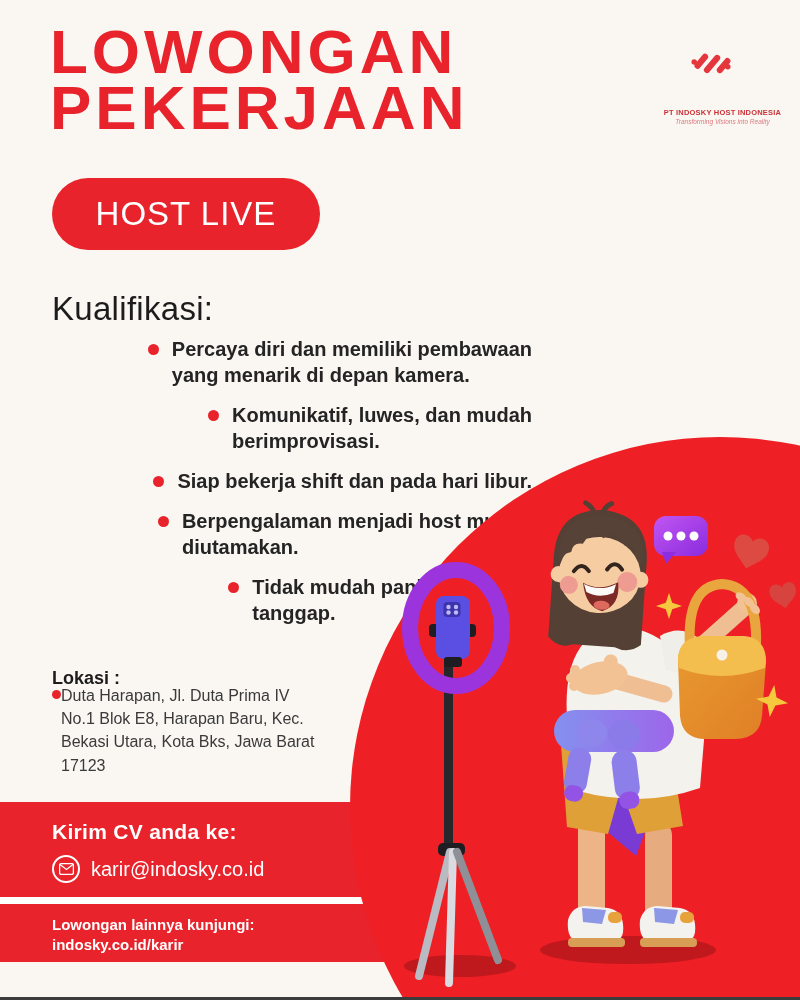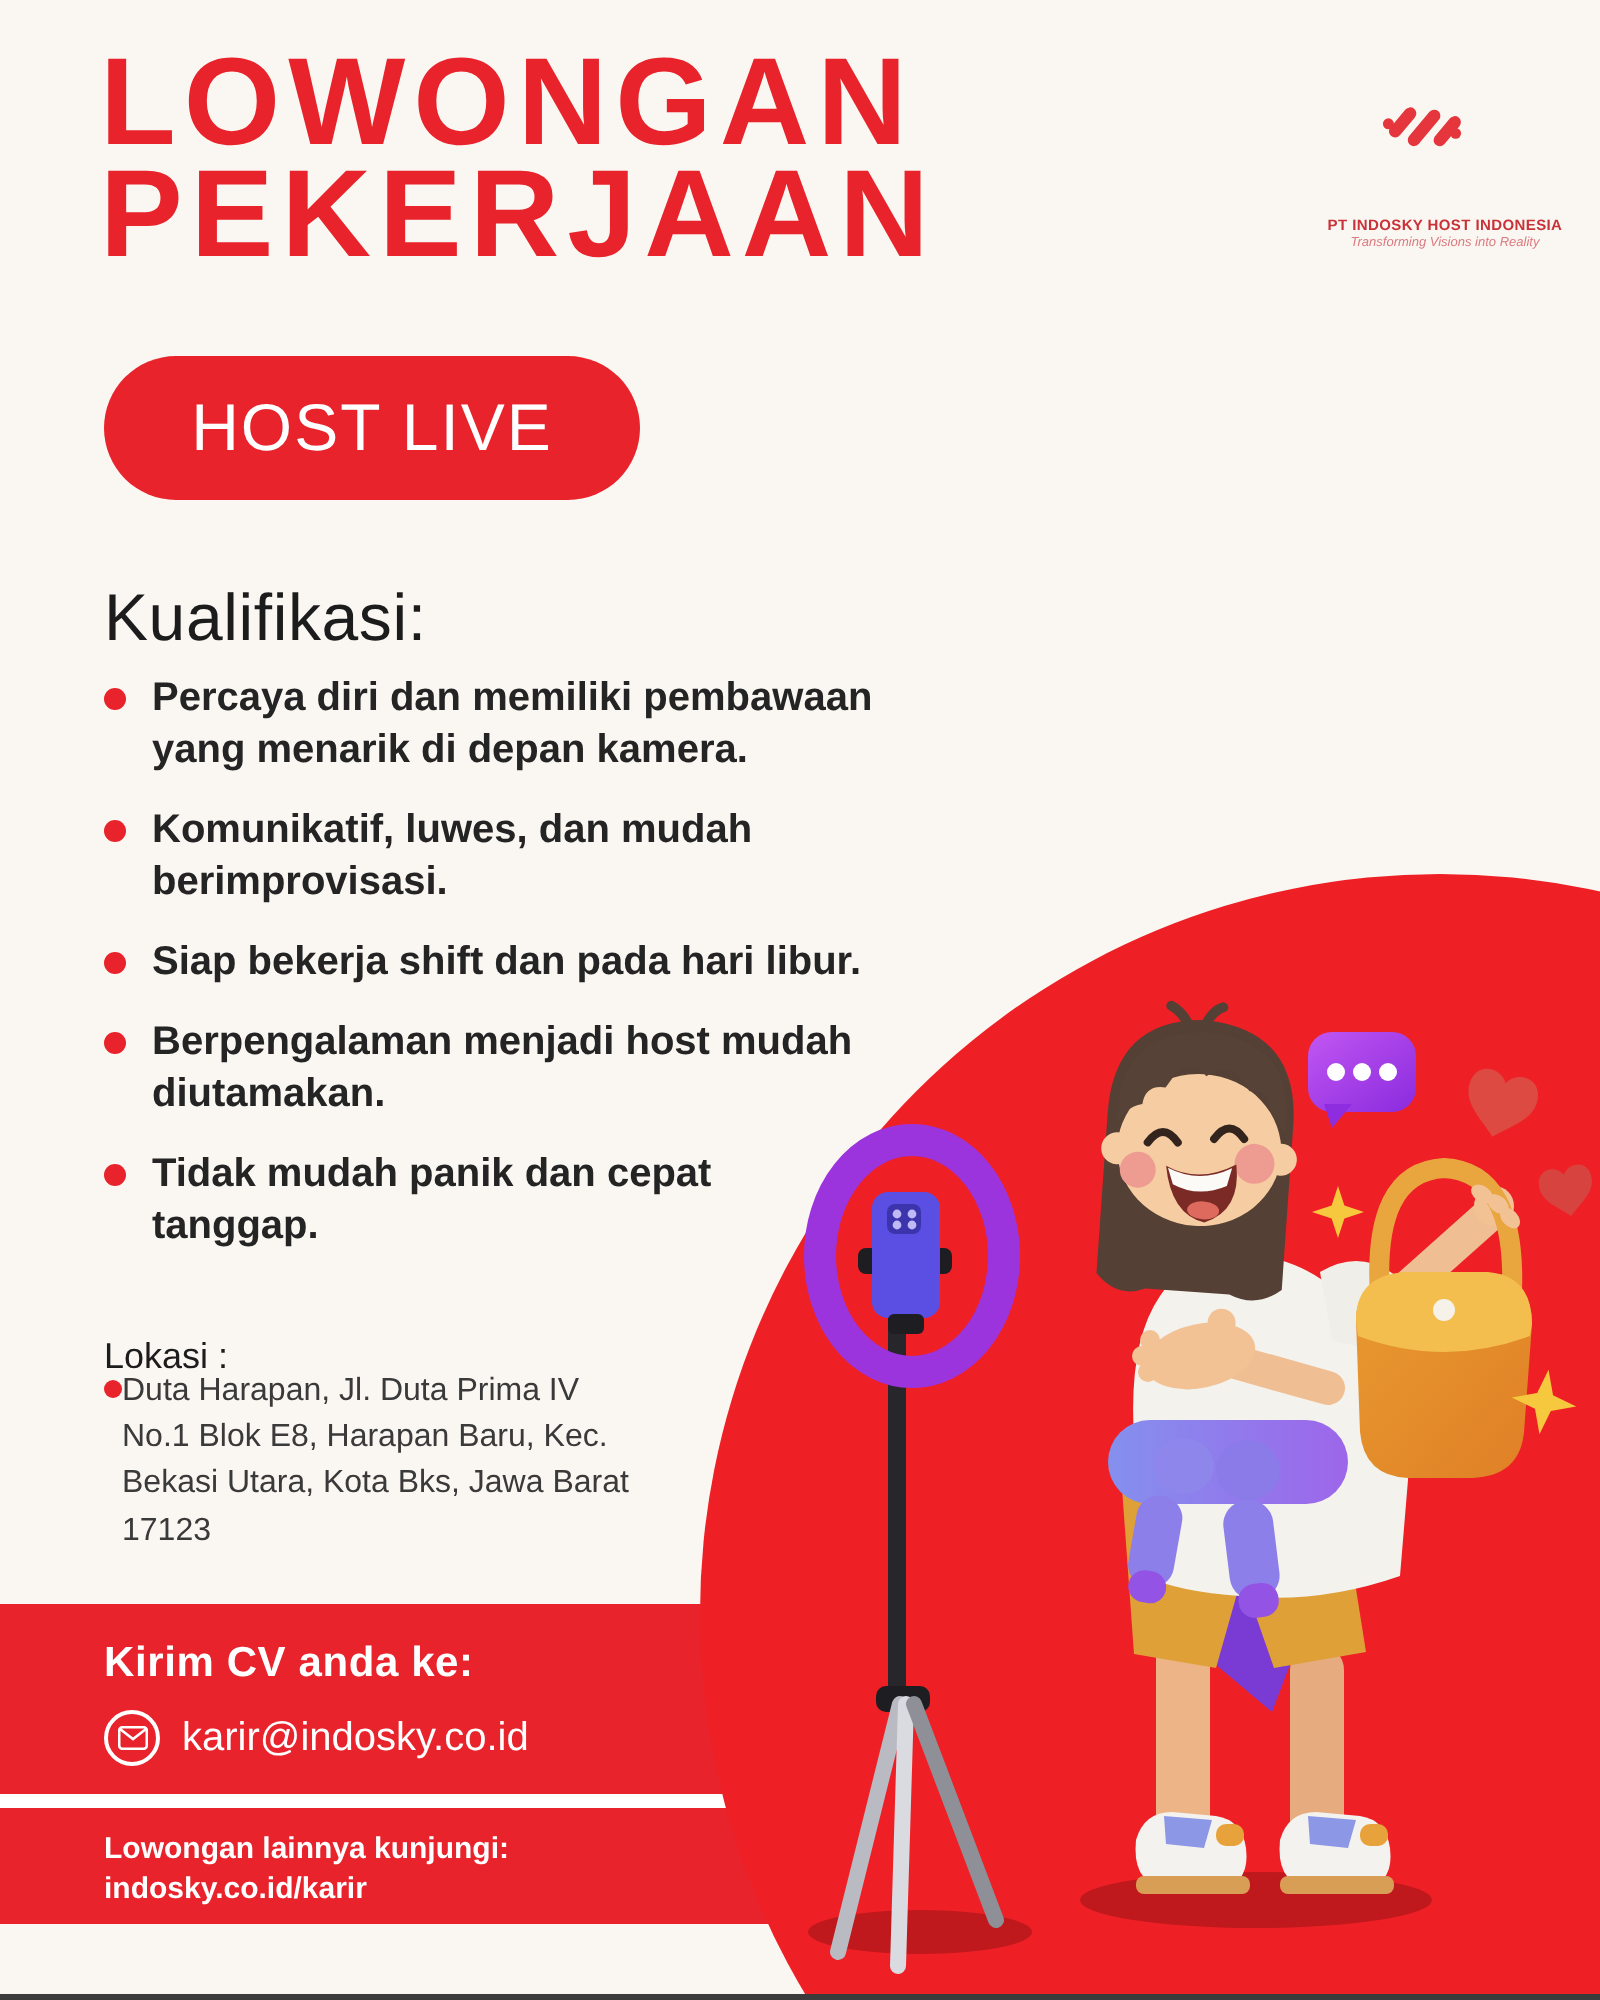--- a/index.html
+++ b/index.html
@@ -14,26 +14,26 @@
   .brand-name{font-size:7.5px;font-weight:bold;color:#C93238;letter-spacing:.2px;margin-top:4px;}
   .brand-tag{font-size:6.5px;font-style:italic;color:#DB7A80;margin-top:1px;}
 
   .badge{position:absolute;left:52px;top:178px;width:268px;height:72px;border-radius:38px;
          background:#E8232B;color:#fff;display:flex;align-items:center;justify-content:center;
          font-size:33px;font-weight:normal;letter-spacing:1px;}
 
   
   .qual-heading{position:absolute;left:52px;top:278px;font-size:33px;font-weight:normal;color:#1C1C1C;letter-spacing:.3px;margin-top:12px;}
   .qual-list{position:absolute;left:52px;top:336px;width:480px;list-style:none;margin:0;padding:0;}
-  .qual-list li{display:flex;gap:13px;margin-bottom:14px;}
+  .qual-list li{display:flex;gap:13px;margin-bottom:14px;justify-content:flex-end;}
   .dot{flex:0 0 auto;width:11px;height:11px;border-radius:50%;background:#E8232B;margin-top:8px;}
   .qual-text{font-size:20px;font-weight:bold;color:#242424;line-height:1.3;white-space:pre-line;}
 
   
-  .loc-heading{position:absolute;left:52px;top:668px;font-size:18px;font-weight:normal;color:#1C1C1C;}
+  .loc-heading{position:absolute;left:52px;top:668px;font-size:18px;font-weight:bold;color:#1C1C1C;}
   .loc-row{position:absolute;left:52px;top:684px;width:300px;display:flex;}
   .loc-dot{flex:0 0 auto;width:9px;height:9px;border-radius:50%;background:#E8232B;margin-top:6px;}
   .loc-text{font-size:16px;color:#3A3A3A;line-height:1.45;white-space:pre-line;}
 
   
   .band1{position:absolute;left:0;top:802px;width:800px;height:95px;background:#E8232B;z-index:1;
          padding:18px 0 0 52px;box-sizing:border-box;color:#fff;}
   .cv-heading{font-size:21px;font-weight:bold;letter-spacing:.3px;}
   .email-row{display:flex;align-items:center;gap:11px;margin-top:11px;}
   .email-icon{width:28px;height:28px;border:2px solid #fff;border-radius:50%;

